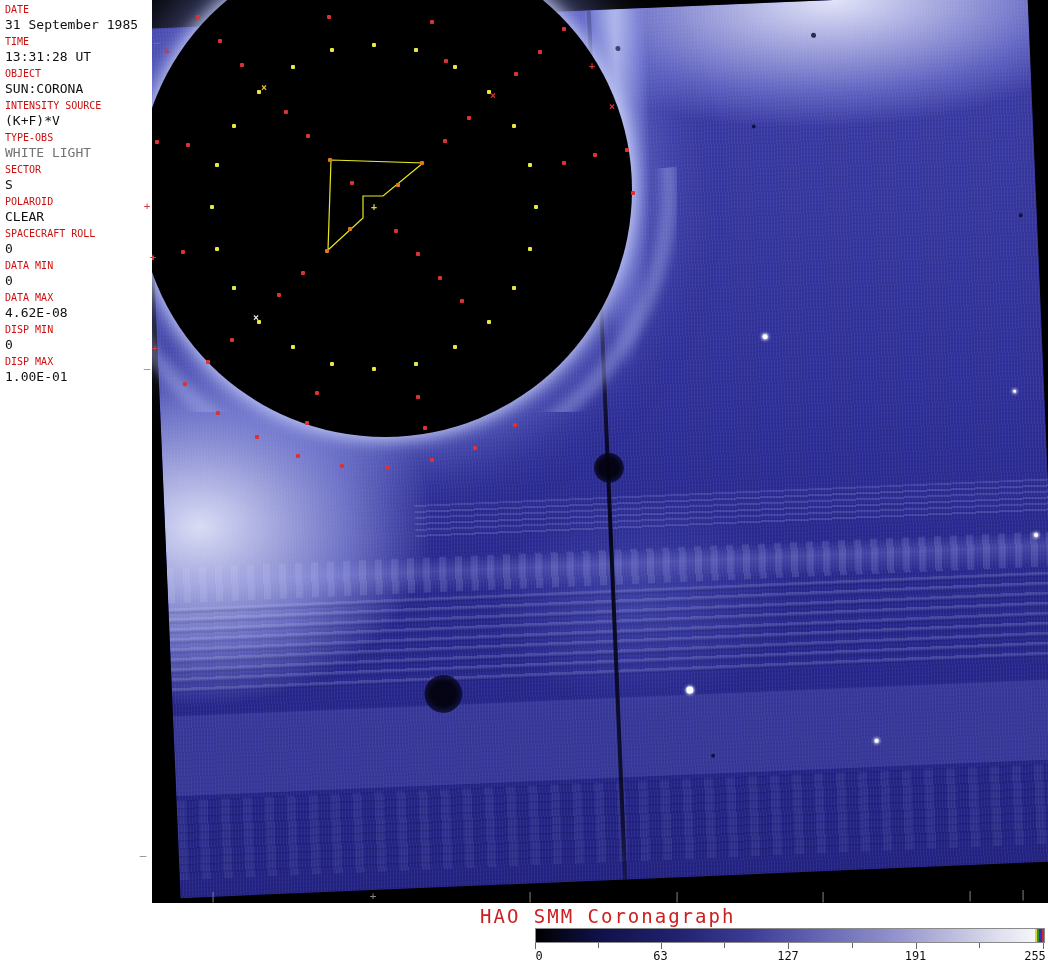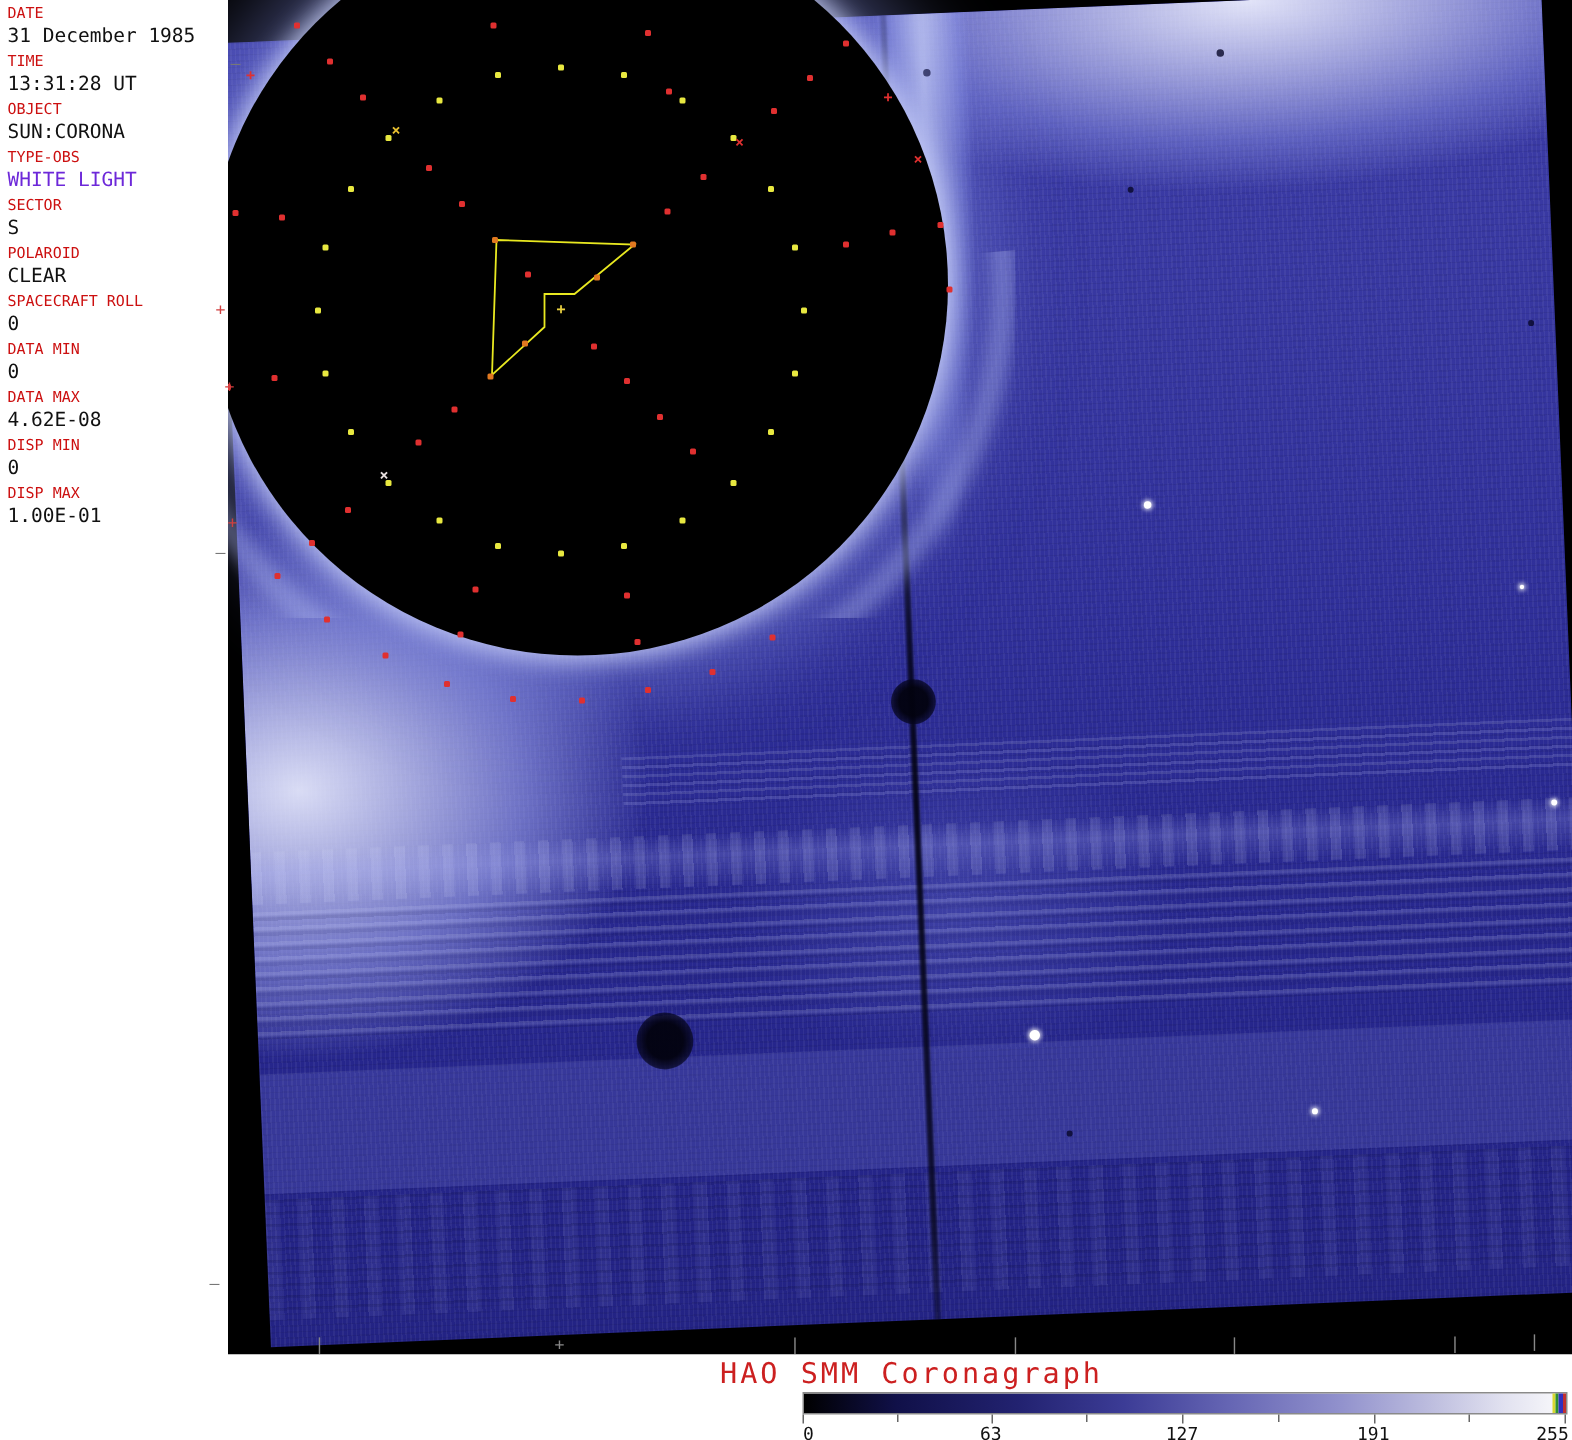--- a/index.html
+++ b/index.html
@@ -44,33 +44,37 @@
   .edgemark{position:absolute;font-size:11px;line-height:10px;z-index:9;transform:translate(-50%,-50%);}
 </style>
 </head>
 <body>
 
 <div class="page">
 
   <aside class="sidebar" id="sidebar">
       <div class="field">
         <div class="flabel" style="color: rgb(204, 16, 16);">DATE</div>
-        <div class="fvalue" style="color: rgb(17, 17, 17);">31 December 1985</div>
+        <div class="fvalue" style="color: rgb(17, 17, 17);">31 September 1985</div>
       </div>
       <div class="field">
         <div class="flabel" style="color: rgb(204, 16, 16);">TIME</div>
         <div class="fvalue" style="color: rgb(17, 17, 17);">13:31:28 UT</div>
       </div>
       <div class="field">
         <div class="flabel" style="color: rgb(204, 16, 16);">OBJECT</div>
         <div class="fvalue" style="color: rgb(17, 17, 17);">SUN:CORONA</div>
       </div>
       <div class="field">
+        <div class="flabel" style="color: rgb(204, 16, 16);">INTENSITY SOURCE</div>
+        <div class="fvalue" style="color: rgb(17, 17, 17);">(K+F)*V</div>
+      </div>
+      <div class="field">
         <div class="flabel" style="color: rgb(204, 16, 16);">TYPE-OBS</div>
-        <div class="fvalue" style="color: #6d28d9;">WHITE LIGHT</div>
+        <div class="fvalue" style="color: #737373;">WHITE LIGHT</div>
       </div>
       <div class="field">
         <div class="flabel" style="color: rgb(204, 16, 16);">SECTOR</div>
         <div class="fvalue" style="color: rgb(17, 17, 17);">S</div>
       </div>
       <div class="field">
         <div class="flabel" style="color: rgb(204, 16, 16);">POLAROID</div>
         <div class="fvalue" style="color: rgb(17, 17, 17);">CLEAR</div>
       </div>
       <div class="field">

